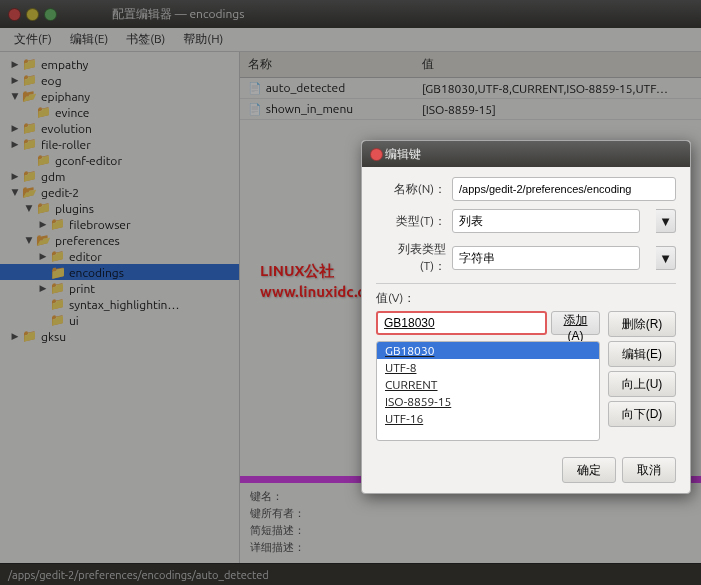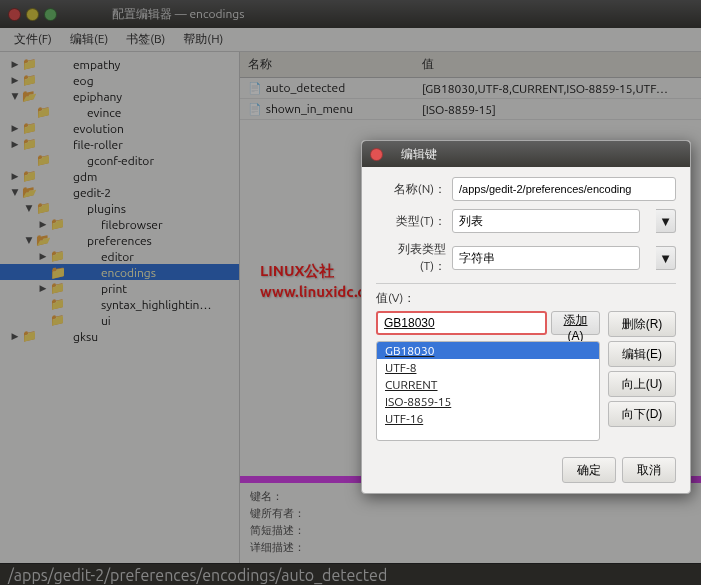--- a/index.html
+++ b/index.html
@@ -77,21 +77,21 @@
       padding: 4px 0;
     }
     .tree-item {
       display: flex;
       align-items: center;
       padding: 1px 0;
       cursor: pointer;
       white-space: nowrap;
     }
     .tree-item.selected { background: #3875d7; color: white; }
-    .tree-item.selected .item-label { color: #fef9c3; }
+    .tree-item.selected .item-label { color: #0f172a; }
     .indent1 { padding-left: 8px; }
     .indent2 { padding-left: 22px; }
     .indent3 { padding-left: 36px; }
     .expander {
       width: 14px;
       height: 14px;
       display: inline-flex;
       align-items: center;
       justify-content: center;
       font-size: 9px;
@@ -101,21 +101,21 @@
       width: 16px;
       height: 14px;
       margin-right: 3px;
       display: inline-flex;
       align-items: center;
       justify-content: center;
       font-size: 13px;
     }
     .folder-closed::before { content: '📁'; font-size: 12px; }
     .folder-open::before { content: '📂'; font-size: 12px; }
-    .item-label { font-size: 12px; color: #1a1a1a; margin-left: 32px; }
+    .item-label { font-size: 12px; color: #1a1a1a; }
 
     
     .right-panel {
       flex: 1;
       display: flex;
       flex-direction: column;
       background: #f2f1f0;
       overflow: hidden;
     }
 
@@ -151,21 +151,21 @@
     .config-table .doc-icon { color: #7a7a7a; font-size: 11px; margin-right: 4px; }
 
     
     .status-bar {
       height: 22px;
       background: #3c3b37;
       display: flex;
       align-items: center;
       padding: 0 8px;
       color: #ccc;
-      font-size: 16px;
+      font-size: 11px;
       border-top: 1px solid #2a2a2a;
     }
 
     
     .key-details {
       background: #f2f1f0;
       border-top: 7px solid #d946ef;
       padding: 6px 10px;
       font-size: 11px;
       color: #333;
@@ -202,21 +202,21 @@
       width: 330px;
       padding: 0;
     }
     .dialog-title-bar {
       background: linear-gradient(to bottom, #5f5f5f, #3c3b37);
       height: 26px;
       display: flex;
       align-items: center;
       padding: 0 8px;
       border-radius: 4px 4px 0 0;
-      gap: 18px;
+      gap: 2px;
     }
     .dialog-close-btn {
       width: 13px; height: 13px;
       border-radius: 50%;
       background: #e25252;
       border: 1px solid rgba(0,0,0,0.3);
       cursor: pointer;
     }
     .dialog-title-text {
       color: #eee;

